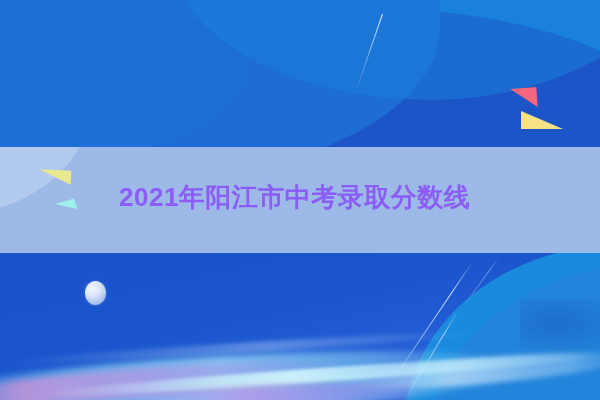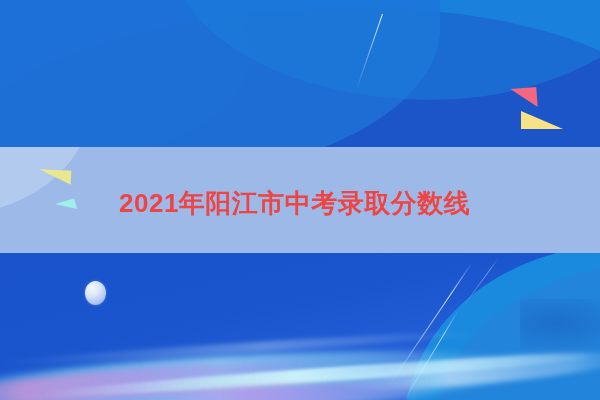--- a/index.html
+++ b/index.html
@@ -136,24 +136,24 @@
     width: 0;
     height: 0;
     border-style: solid;
     border-width: 0 20px 11px 0;
     border-color: transparent #9ef0ea transparent transparent;
     transform: rotate(-16deg);
   }
   .banner-title {
     position: absolute;
     left: 119px;
-    top: 186px;
+    top: 180px;
     font-size: 26px;
     font-weight: bold;
-    color: #ef4444;
+    color: #8b5cf6;
     letter-spacing: 0.5px;
     white-space: nowrap;
     line-height: 34px;
   }
 
   
   .bottom-section {
     position: absolute;
     left: 0;
     top: 253px;

